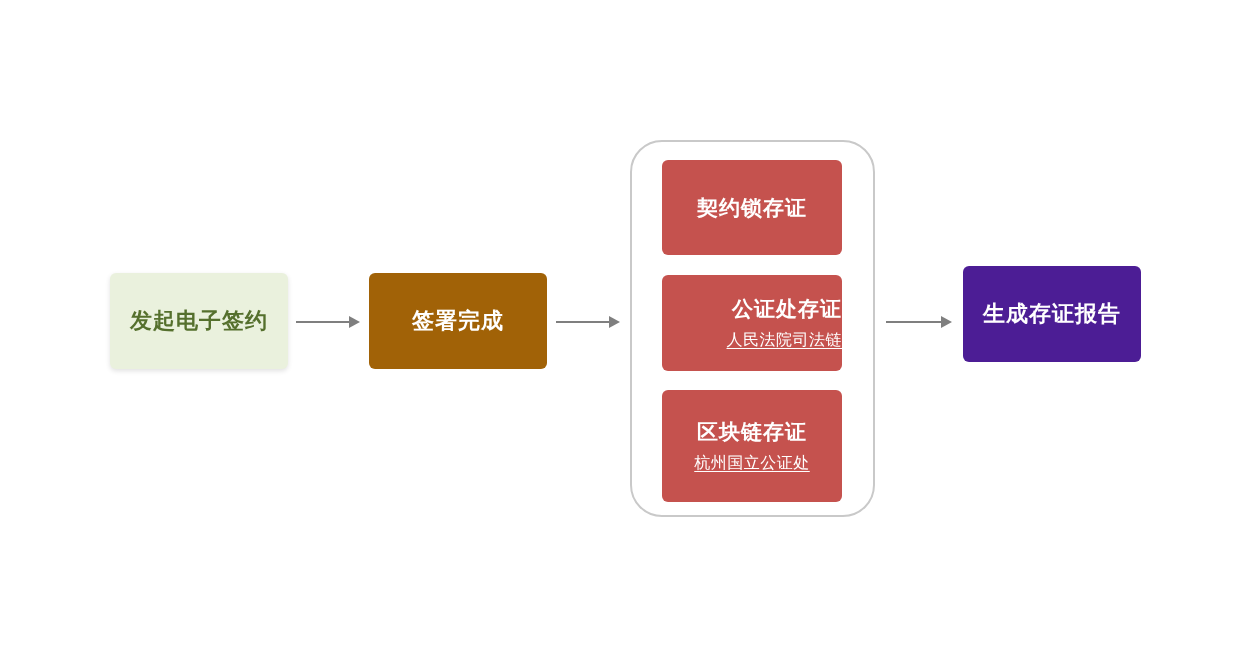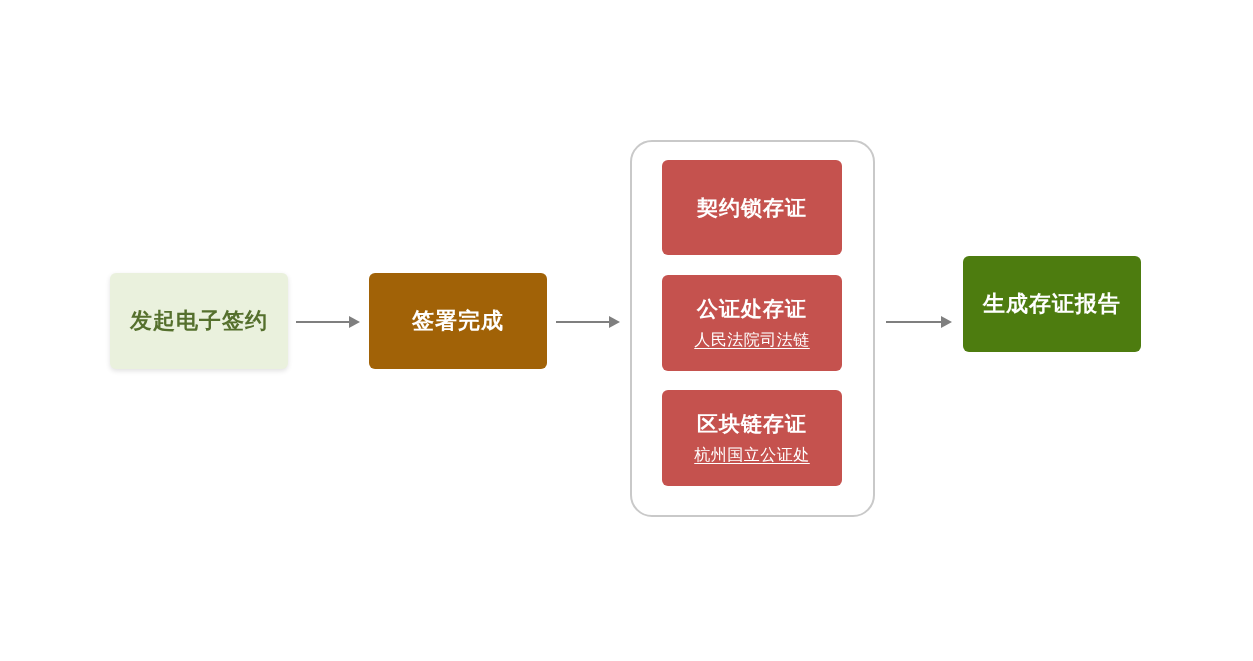--- a/index.html
+++ b/index.html
@@ -37,52 +37,52 @@
     color: #55702d;
     box-shadow: 0 2px 5px rgba(0,0,0,0.12);
   }
   .step-signed {
     left: 369px; top: 273px;
     width: 178px; height: 96px;
     background: #a16207;
     color: #ffffff;
   }
   .step-report {
-    left: 963px; top: 256px;
+    left: 963px; top: 266px;
     width: 178px; height: 96px;
-    background: #4d7c0f;
+    background: #4c1d95;
     color: #ffffff;
   }
 
   
   .evidence-group {
     position: absolute;
     left: 630px; top: 140px;
     width: 245px; height: 377px;
     background: #ffffff;
     border: 2px solid #c9c9c9;
-    border-radius: 22px;
+    border-radius: 32px;
   }
   .evidence-box {
     position: absolute;
     left: 30px;
     width: 180px;
     background: #c5524e;
     color: #ffffff;
     border-radius: 6px;
     display: flex;
     flex-direction: column;
     align-items: center;
     justify-content: center;
     gap: 7px;
     text-align: center;
   }
   .evidence-box.ev1 { top: 18px;  height: 95px; }
-  .evidence-box.ev2 { top: 133px; height: 96px; }
-  .evidence-box.ev3 { top: 248px; height: 96px; align-items: center; }
+  .evidence-box.ev2 { top: 133px; height: 96px; align-items: flex-end; }
+  .evidence-box.ev3 { top: 248px; height: 112px; align-items: center; }
   .ev-title {
     font-size: 21px;
     font-weight: bold;
     letter-spacing: 1px;
   }
   .ev-subtitle {
     font-size: 16px;
     text-decoration: underline;
     text-underline-offset: 3px;
     letter-spacing: 0.5px;

